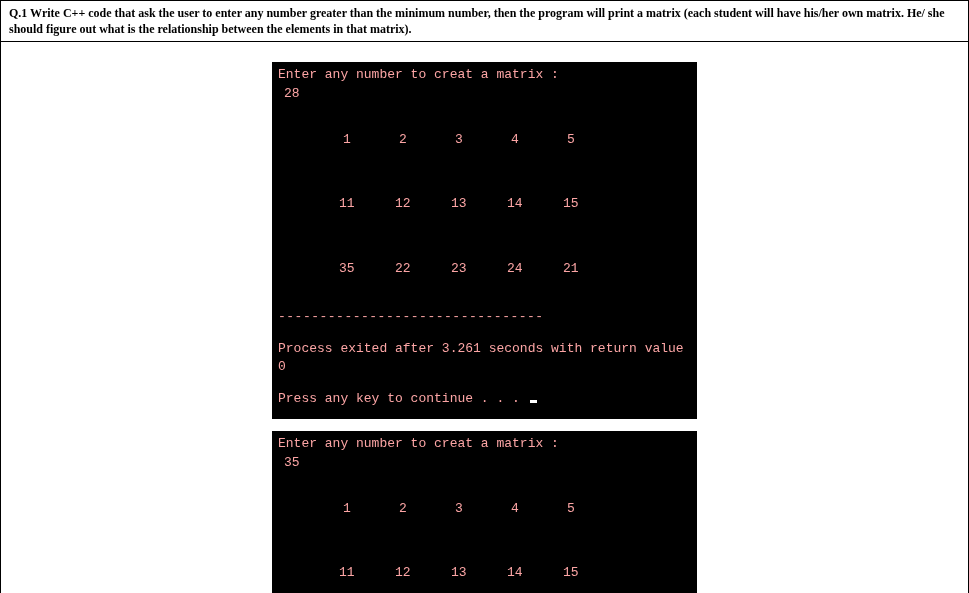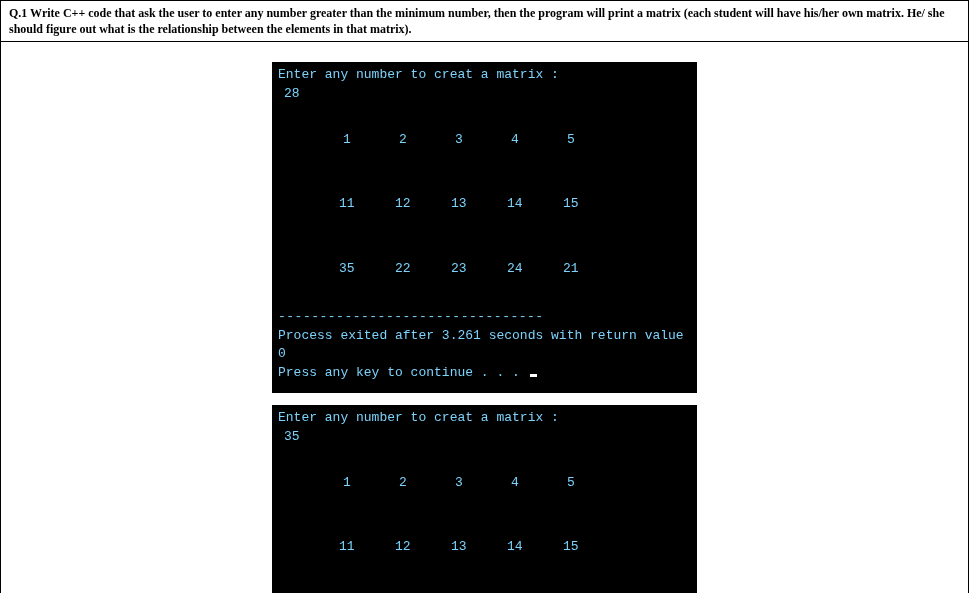--- a/index.html
+++ b/index.html
@@ -25,21 +25,21 @@
       border: 1px solid #000;
       border-top: none;
       padding: 20px 0 16px 0;
       display: flex;
       flex-direction: column;
       align-items: center;
       gap: 12px;
     }
     .console {
       background: #000;
-      color: #7dd3fc;
+      color: #fca5a5;
       font-family: 'Consolas', 'Courier New', monospace;
       font-size: 13px;
       width: 425px;
       padding: 4px 0 10px 0;
       line-height: 1.45;
     }
     .console .prompt {
       padding: 0 6px;
     }
     .console .input-line {
@@ -54,20 +54,21 @@
       display: inline-block;
       width: 56px;
       text-align: center;
     }
     .divider {
       padding: 6px 6px 0 6px;
       letter-spacing: 0.5px;
     }
     .exit-line {
       padding: 0 6px;
+      margin-top: 13px;
     }
     .cursor {
       display: inline-block;
       width: 7px;
       height: 3px;
       background: #fff;
       margin-left: 2px;
       vertical-align: -1px;
     }
   </style>

